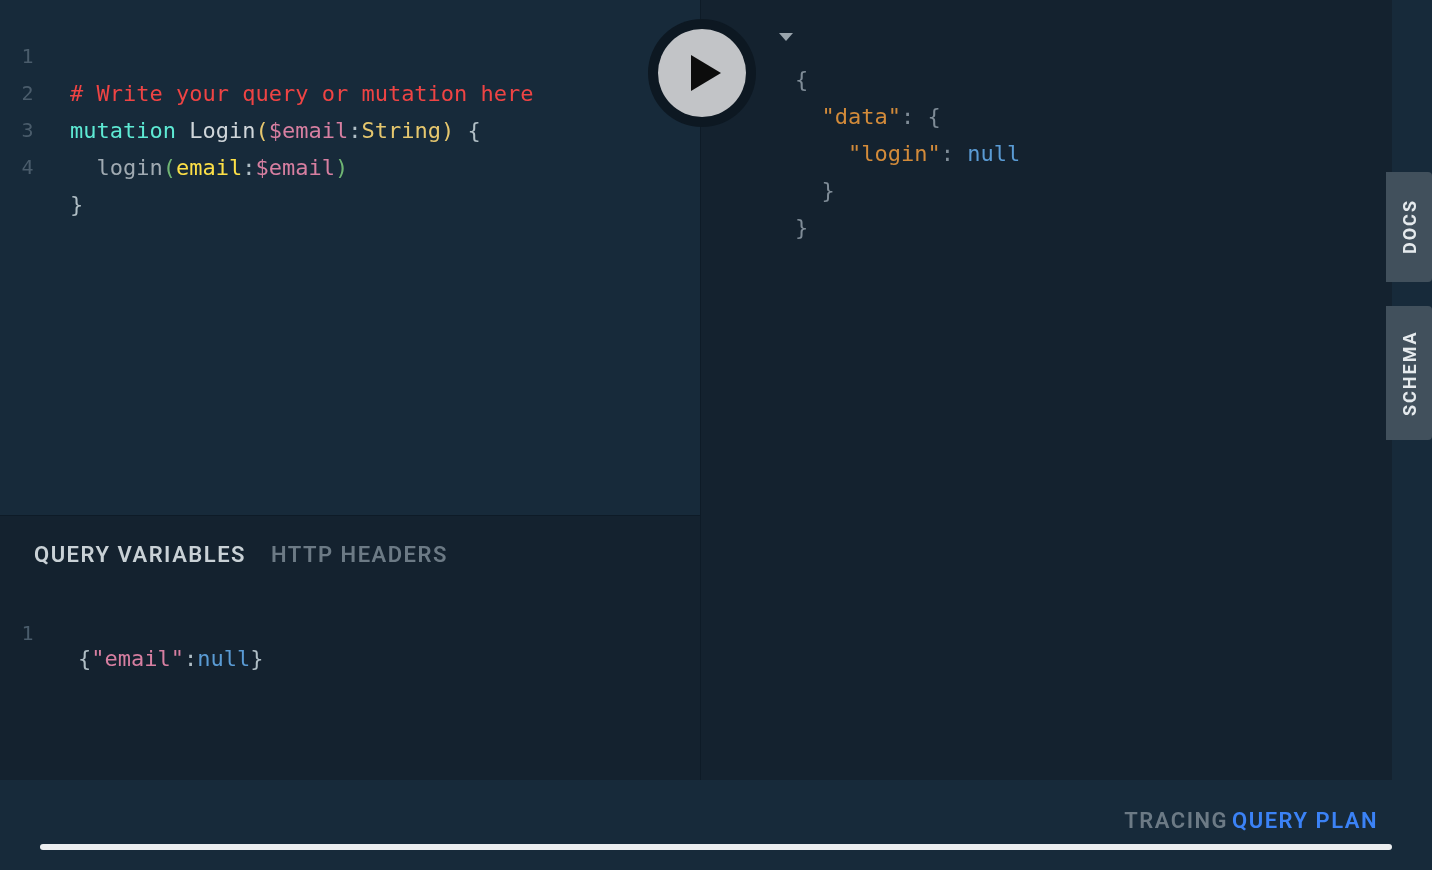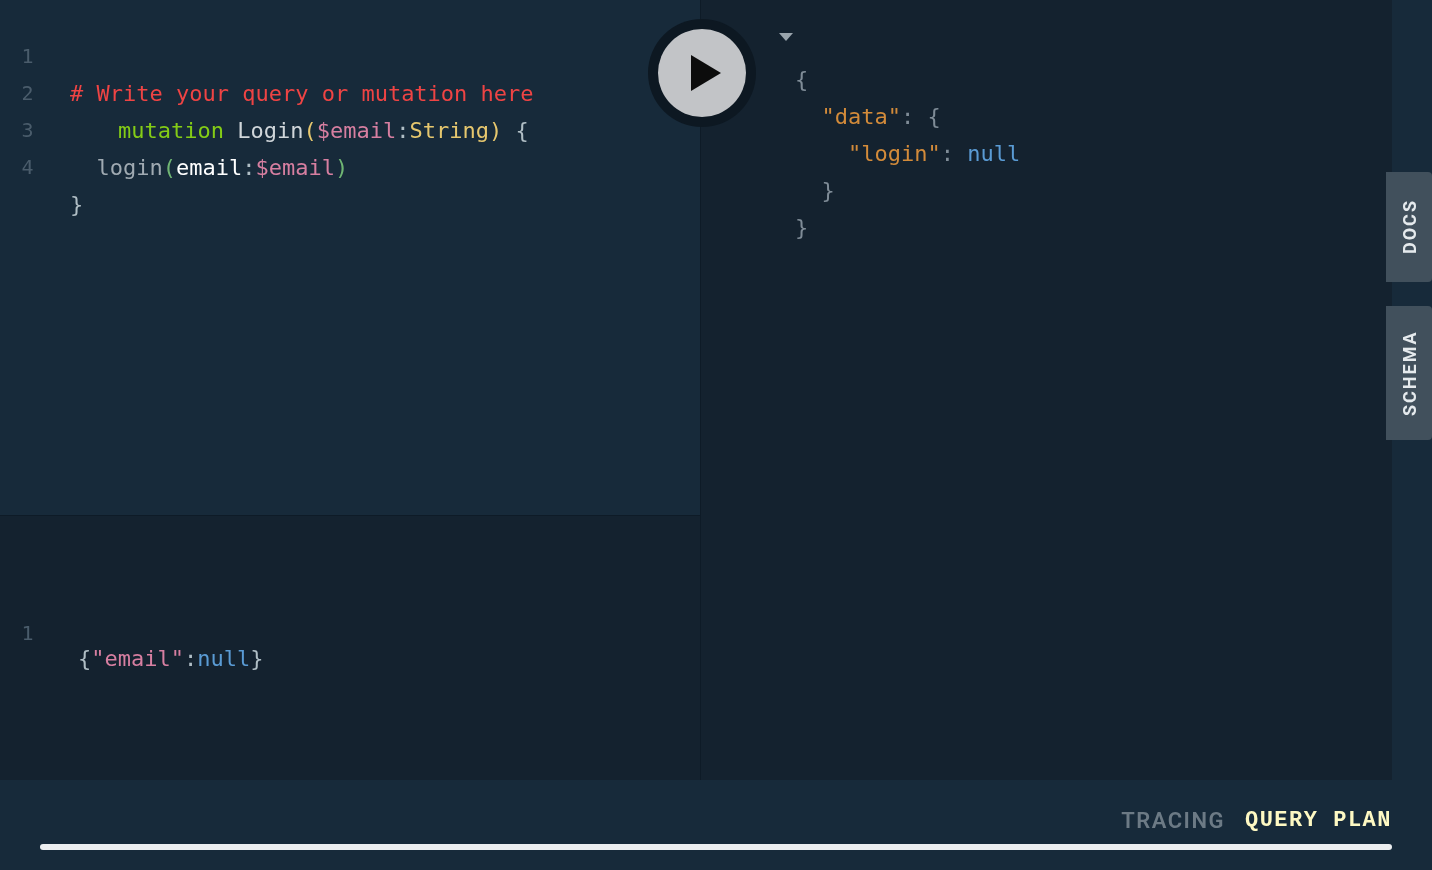--- a/index.html
+++ b/index.html
@@ -39,30 +39,30 @@
   .gutter div { }
   .code {
     position: absolute;
     left: 70px;
     top: 38px;
     font-size: 22px;
     line-height: 37px;
     white-space: pre;
   }
   .tok-comment { color: #ef4444; }
-  .tok-keyword { color: #84cc16; margin-left: 48px; }
+  .tok-keyword { color: #5eead4; }
   .tok-def     { color: #d0d6da; }
   .tok-var     { color: #d77fa1; margin-top: 32px; }
   .tok-colon   { color: #b0bec5; }
   .tok-type    { color: #e6c76e; text-align: right; }
   .tok-brace   { color: #b0bec5; }
   .tok-attr    { color: #a0aab2; }
   .tok-paren-y { color: #e6c76e; }
   .tok-paren-g { color: #6fb573; }
-  .tok-attr2   { color: #ffffff; }
+  .tok-attr2   { color: #fde047; }
   .tok-null    { color: #5a9bd4; }
 
   
   .vars-pane {
     position: absolute;
     left: 0;
     top: 515px;
     width: 700px;
     height: 265px;
     background: #14222f;
@@ -184,29 +184,29 @@
   .footer {
     position: absolute;
     left: 0;
     top: 780px;
     width: 100%;
     height: 80px;
     background: #172a3a;
     display: flex;
     justify-content: flex-end;
     align-items: center;
-    padding-right: 40px;
+    padding-right: 54px;
     font-family: -apple-system, "Segoe UI", Roboto, sans-serif;
     font-size: 22px;
     font-weight: 600;
     letter-spacing: 1.5px;
-    gap: 20px;
+    gap: 4px;
   }
   .footer .tab { color: #6c7a85; cursor:pointer; }
-  .footer .tab.active { color: #fef9c3; font-family: Liberation Mono, monospace; }
+  .footer .tab.active { color: #3b82f6; }
   .footer-line {
     position: absolute;
     left: 40px;
     bottom: 10px;
     right: 40px;
     height: 6px;
     background: #eceef0;
     border-radius: 4px;
   }
 </style>
@@ -223,20 +223,24 @@
       <div>4</div>
     </div>
     <div class="code">
 <span class="tok-comment"># Write your query or mutation here</span>
 <span class="tok-keyword">mutation</span> <span class="tok-def">Login</span><span class="tok-paren-y">(</span><span class="tok-var">$email</span><span class="tok-colon">:</span><span class="tok-type">String</span><span class="tok-paren-y">)</span><span class="tok-brace"> {</span>
 <span>  </span><span class="tok-attr">login</span><span class="tok-paren-g">(</span><span class="tok-attr2">email</span><span class="tok-colon">:</span><span class="tok-var">$email</span><span class="tok-paren-g">)</span>
 <span class="tok-brace">}</span></div>
   </div>
 
   <div class="vars-pane">
+    <div class="vars-tabs">
+      <span class="tab active">QUERY VARIABLES</span>
+      <span class="tab">HTTP HEADERS</span>
+    </div>
     <div class="vars-gutter">
       <div>1</div>
     </div>
     <div class="vars-code">
 <span class="tok-brace">{</span><span class="tok-var">"email"</span><span class="tok-colon">:</span><span class="tok-null">null</span><span class="tok-brace">}</span></div>
   </div>
 
   <div class="result-pane">
     <div class="result-caret"></div>
     <div class="result-code">

